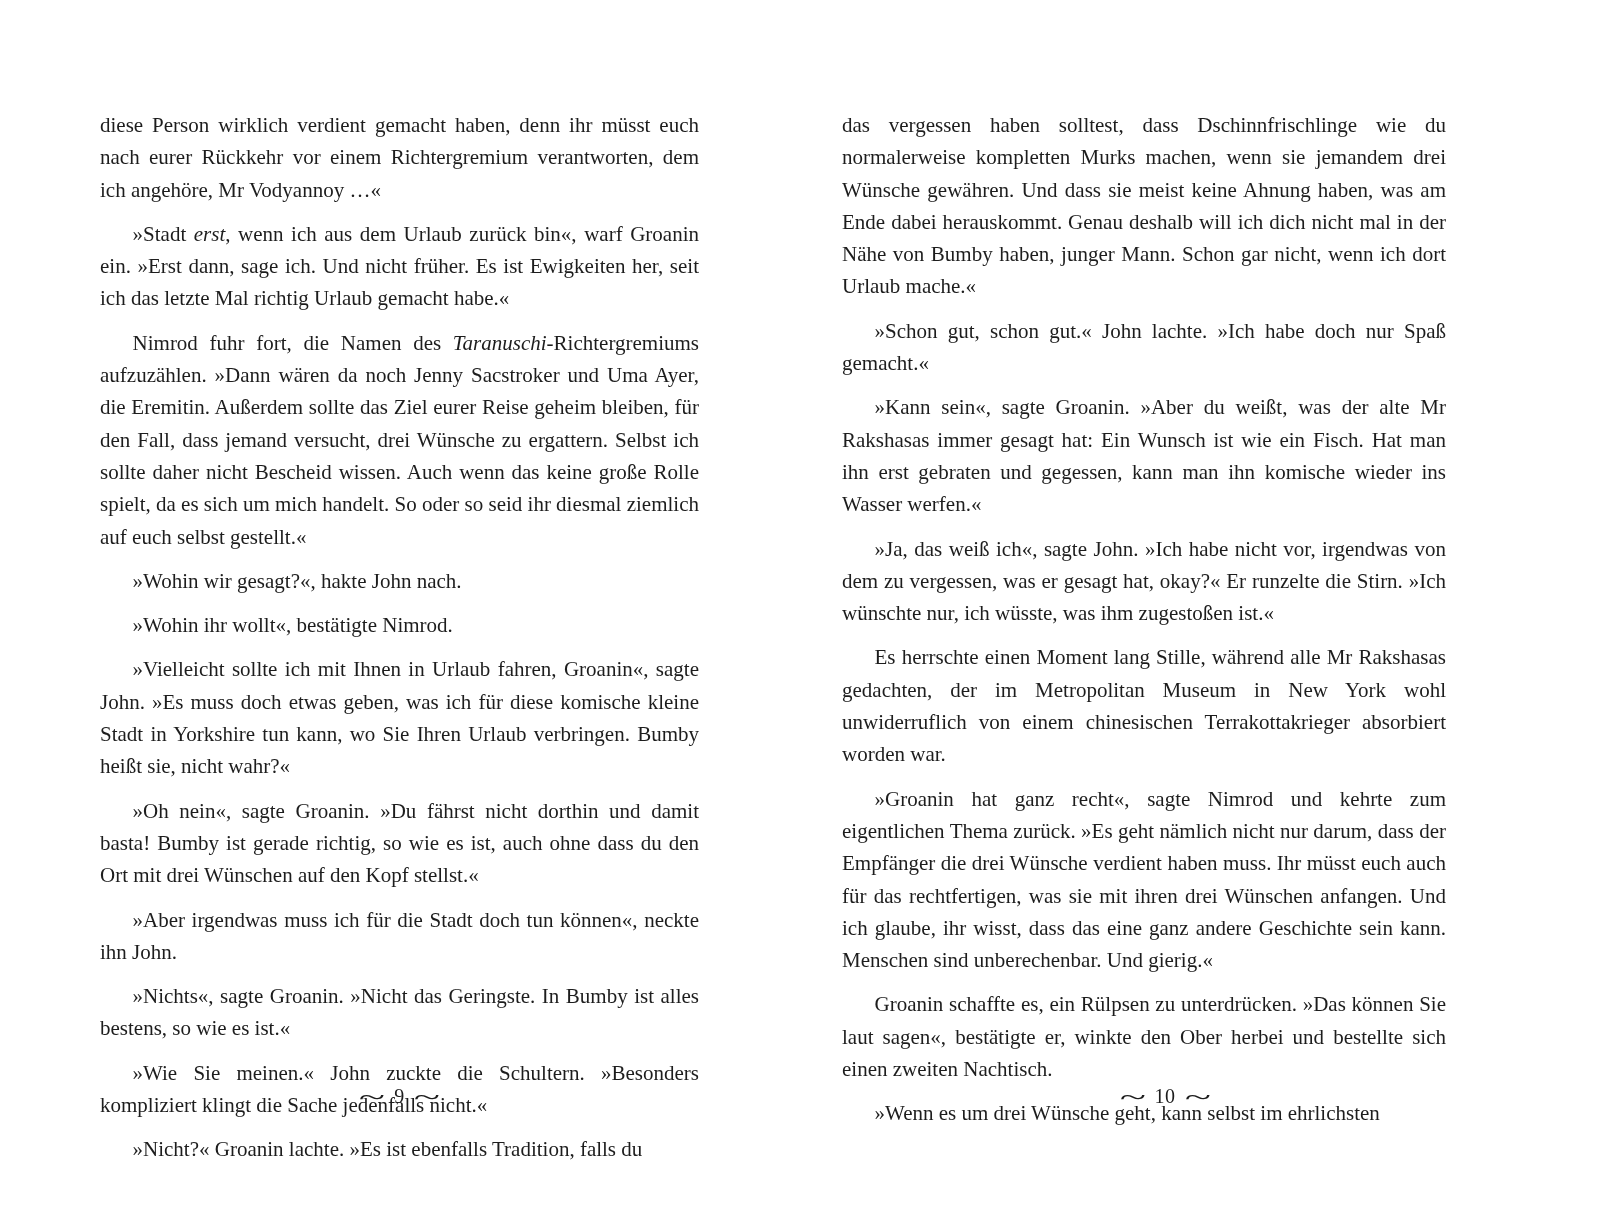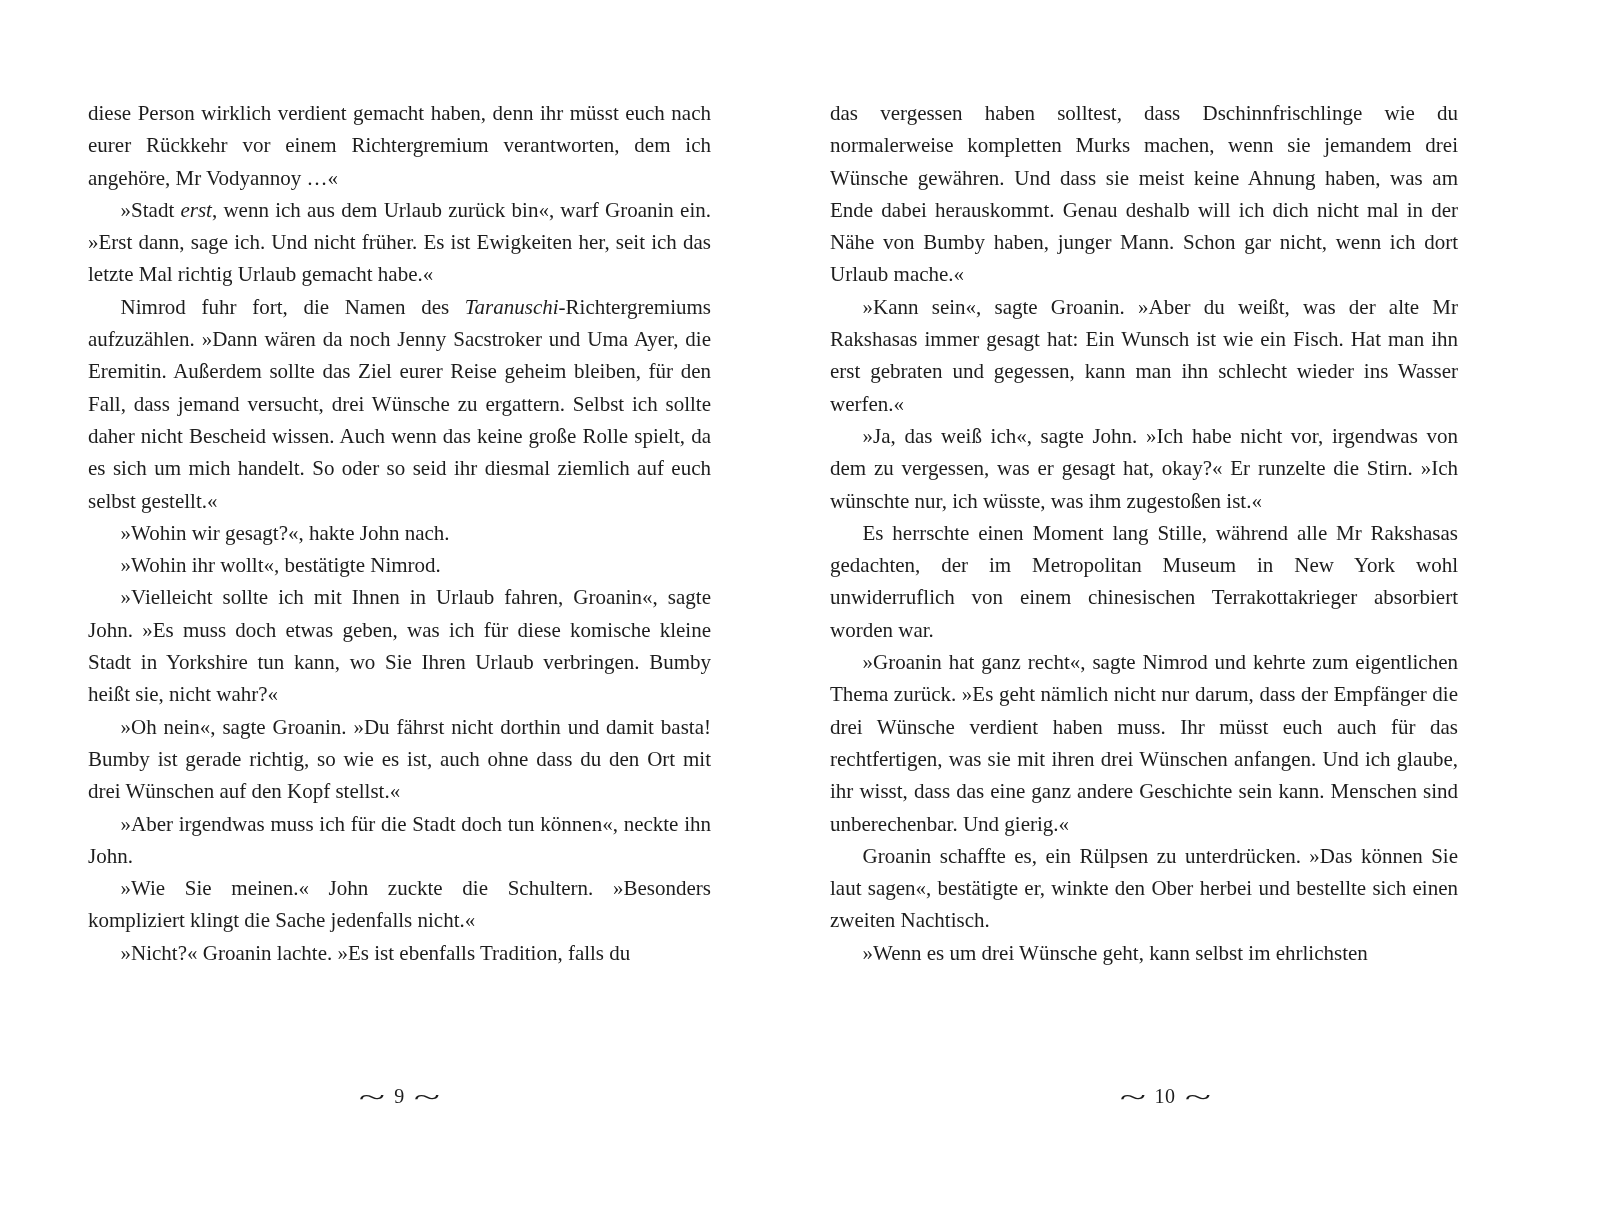--- a/index.html
+++ b/index.html
@@ -16,21 +16,21 @@
     color: #1d1d1d;
     overflow: hidden;
   }
   .text-block {
     position: absolute;
     top: 97px;
   }
   .text-block.left  { left: 88px;  width: 623px; }
   .text-block.right { left: 830px; width: 628px; }
   .para {
-    margin: 0;
+    margin: 12px;
     font-size: 21px;
     line-height: 32.3px;
     text-align: justify;
   }
   .para.indent { text-indent: 1.55em; }
   .para em { font-style: italic; }
   .folio {
     position: absolute;
     top: 1084px;
     font-size: 20px;
@@ -56,27 +56,29 @@
 
   <div class="text-block left">
       <p class="para"><span>diese Person wirklich verdient gemacht haben, denn ihr müsst euch nach eurer Rückkehr vor einem Richtergremium verantworten, dem ich angehöre, Mr Vodyannoy …«</span></p>
       <p class="para indent"><span>»Stadt </span><em>erst</em><span>, wenn ich aus dem Urlaub zurück bin«, warf Groanin ein. »Erst dann, sage ich. Und nicht früher. Es ist Ewigkeiten her, seit ich das letzte Mal richtig Urlaub gemacht habe.«</span></p>
       <p class="para indent"><span>Nimrod fuhr fort, die Namen des </span><em>Taranuschi</em><span>-Richtergremiums aufzuzählen. »Dann wären da noch Jenny Sacstroker und Uma Ayer, die Eremitin. Außerdem sollte das Ziel eurer Reise geheim bleiben, für den Fall, dass jemand versucht, drei Wünsche zu ergattern. Selbst ich sollte daher nicht Bescheid wissen. Auch wenn das keine große Rolle spielt, da es sich um mich handelt. So oder so seid ihr diesmal ziemlich auf euch selbst gestellt.«</span></p>
       <p class="para indent"><span>»Wohin wir gesagt?«, hakte John nach.</span></p>
       <p class="para indent"><span>»Wohin ihr wollt«, bestätigte Nimrod.</span></p>
       <p class="para indent"><span>»Vielleicht sollte ich mit Ihnen in Urlaub fahren, Groanin«, sagte John. »Es muss doch etwas geben, was ich für diese komische kleine Stadt in Yorkshire tun kann, wo Sie Ihren Urlaub verbringen. Bumby heißt sie, nicht wahr?«</span></p>
       <p class="para indent"><span>»Oh nein«, sagte Groanin. »Du fährst nicht dorthin und damit basta! Bumby ist gerade richtig, so wie es ist, auch ohne dass du den Ort mit drei Wünschen auf den Kopf stellst.«</span></p>
       <p class="para indent"><span>»Aber irgendwas muss ich für die Stadt doch tun können«, neckte ihn John.</span></p>
+      <p class="para indent"><span>»Nichts«, sagte Groanin. »Nicht das Geringste. In Bumby ist alles bestens, so wie es ist.«</span></p>
       <p class="para indent"><span>»Wie Sie meinen.« John zuckte die Schultern. »Besonders kompliziert klingt die Sache jedenfalls nicht.«</span></p>
       <p class="para indent"><span>»Nicht?« Groanin lachte. »Es ist ebenfalls Tradition, falls du</span></p>
     </div>
 
   <div class="text-block right">
       <p class="para"><span>das vergessen haben solltest, dass Dschinnfrischlinge wie du normalerweise kompletten Murks machen, wenn sie jemandem drei Wünsche gewähren. Und dass sie meist keine Ahnung haben, was am Ende dabei herauskommt. Genau deshalb will ich dich nicht mal in der Nähe von Bumby haben, junger Mann. Schon gar nicht, wenn ich dort Urlaub mache.«</span></p>
-      <p class="para indent"><span>»Kann sein«, sagte Groanin. »Aber du weißt, was der alte Mr Rakshasas immer gesagt hat: Ein Wunsch ist wie ein Fisch. Hat man ihn erst gebraten und gegessen, kann man ihn schlecht wieder ins Wasser werfen.«</span></p>
+      <p class="para indent"><span>»Schon gut, schon gut.« John lachte. »Ich habe doch nur Spaß gemacht.«</span></p>
+      <p class="para indent"><span>»Kann sein«, sagte Groanin. »Aber du weißt, was der alte Mr Rakshasas immer gesagt hat: Ein Wunsch ist wie ein Fisch. Hat man ihn erst gebraten und gegessen, kann man ihn komische wieder ins Wasser werfen.«</span></p>
       <p class="para indent"><span>»Ja, das weiß ich«, sagte John. »Ich habe nicht vor, irgendwas von dem zu vergessen, was er gesagt hat, okay?« Er runzelte die Stirn. »Ich wünschte nur, ich wüsste, was ihm zugestoßen ist.«</span></p>
       <p class="para indent"><span>Es herrschte einen Moment lang Stille, während alle Mr Rakshasas gedachten, der im Metropolitan Museum in New York wohl unwiderruflich von einem chinesischen Terrakottakrieger absorbiert worden war.</span></p>
       <p class="para indent"><span>»Groanin hat ganz recht«, sagte Nimrod und kehrte zum eigentlichen Thema zurück. »Es geht nämlich nicht nur darum, dass der Empfänger die drei Wünsche verdient haben muss. Ihr müsst euch auch für das rechtfertigen, was sie mit ihren drei Wünschen anfangen. Und ich glaube, ihr wisst, dass das eine ganz andere Geschichte sein kann. Menschen sind unberechenbar. Und gierig.«</span></p>
       <p class="para indent"><span>Groanin schaffte es, ein Rülpsen zu unterdrücken. »Das können Sie laut sagen«, bestätigte er, winkte den Ober herbei und bestellte sich einen zweiten Nachtisch.</span></p>
       <p class="para indent"><span>»Wenn es um drei Wünsche geht, kann selbst im ehrlichsten</span></p>
     </div>
 
   <div class="folio left">
     <span class="orn orn-left">~</span><span class="folio-num">9</span><span class="orn orn-right">~</span>
   </div>

